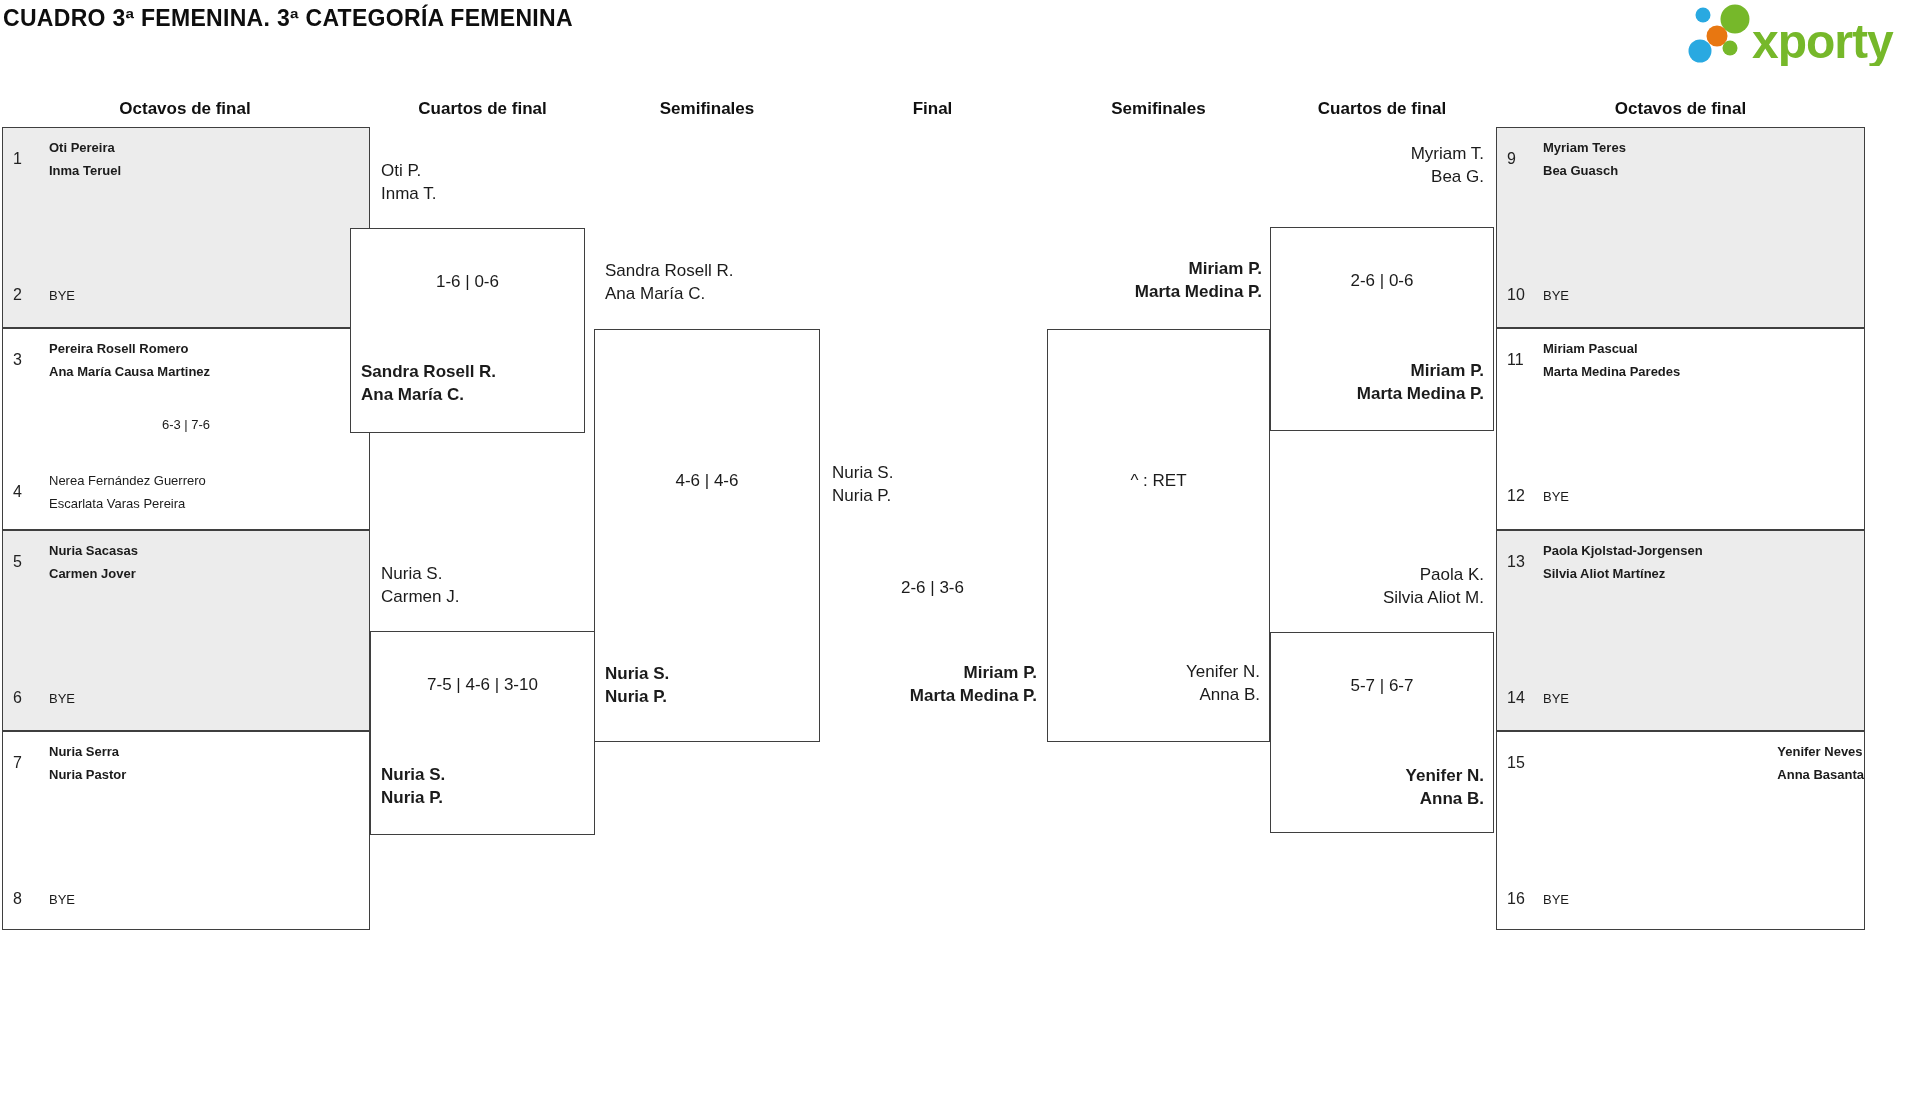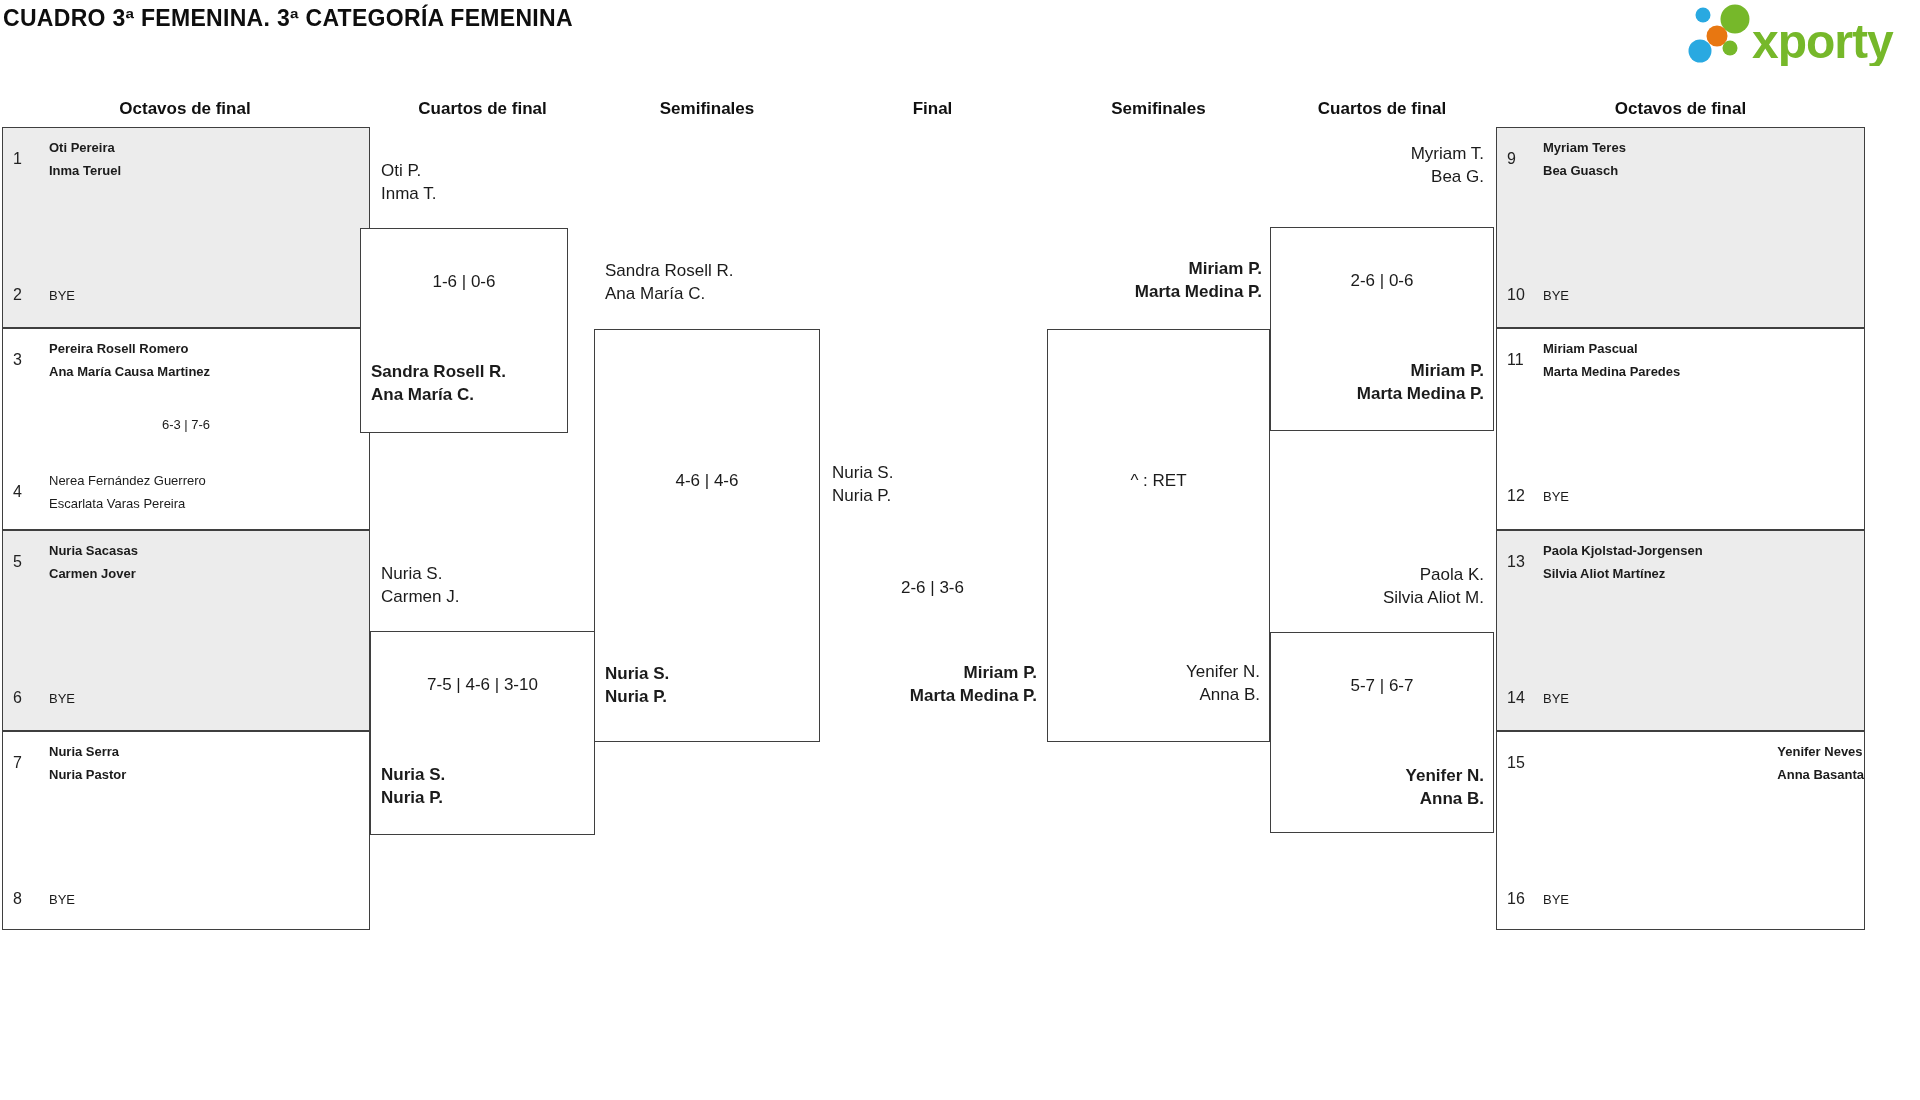--- a/index.html
+++ b/index.html
@@ -191,21 +191,21 @@
           <div>BYE</div>
           <div></div>
         </div>
     </div>
   </div>
 
   <div class="mtext" style="left:381px;top:159px;">
     <div>Oti P.</div>
     <div>Inma T.</div>
   </div>
-  <div class="box" style="left:360px;top:228px;width:208px;height:205px;">
+  <div class="box" style="left:350px;top:228px;width:235px;height:205px;">
     <div class="mscore" style="top:43px;">1-6 | 0-6</div>
     <div class="inbox-winner-l w" style="top:131px;">
       <div>Sandra Rosell R.</div>
       <div>Ana María C.</div>
     </div>
   </div>
 
   <div class="mtext" style="left:381px;top:562px;">
     <div>Nuria S.</div>
     <div>Carmen J.</div>

